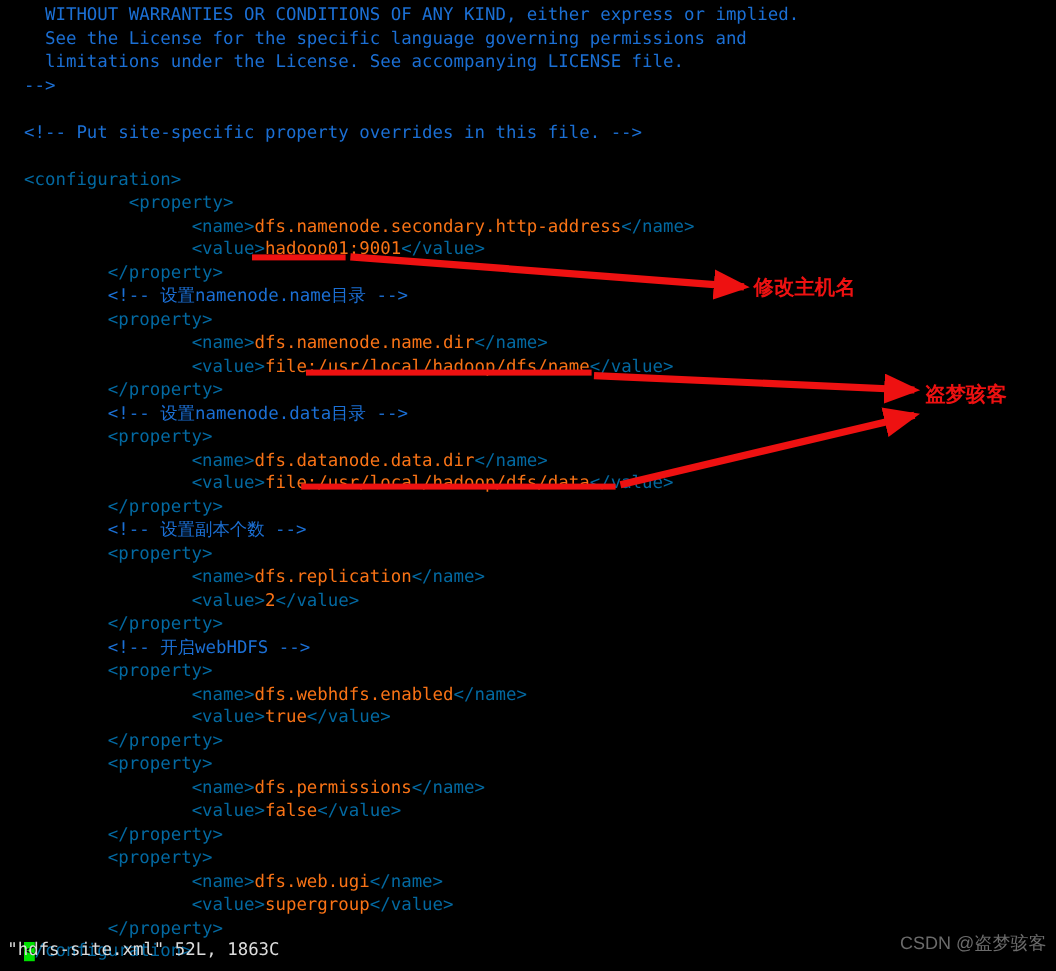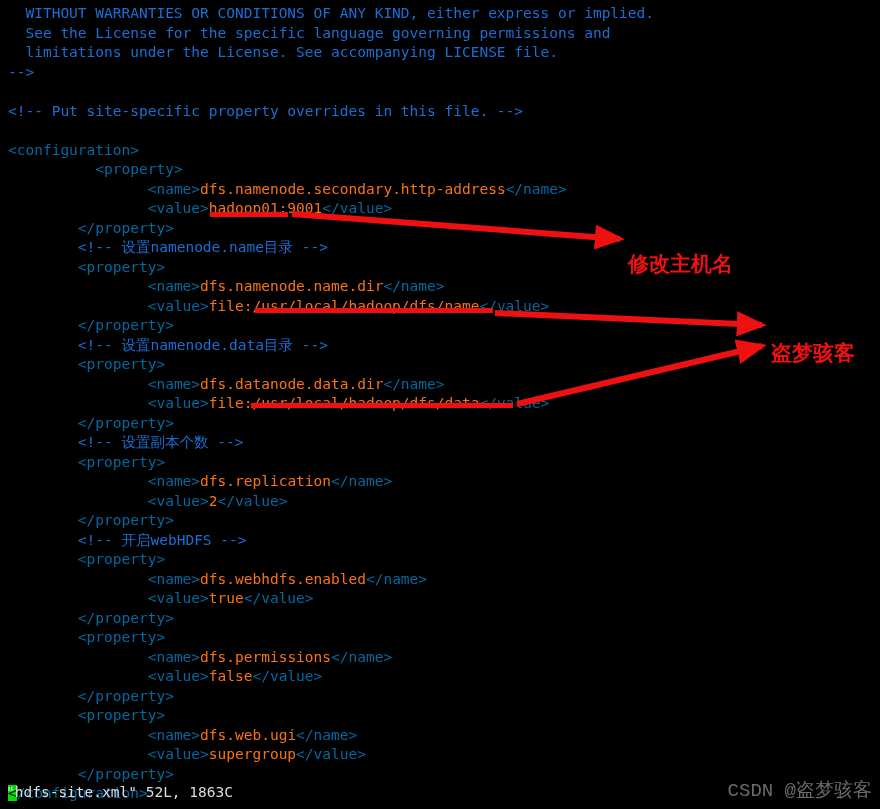--- a/index.html
+++ b/index.html
@@ -24,21 +24,21 @@
     margin: 0;
     font-family: "DejaVu Sans Mono", "Liberation Mono", monospace;
     font-size: 14.5px;
     line-height: 19.5px;
     white-space: pre;
     color: #d8d8d8;
   }
   .ln {
     display: block;
     height: 19.5px;
-    padding-left: 8px;
+    padding-left: 20px;
     white-space: pre;
   }
   
   .c-comment { color: #1b6fd4; }
   .c-tag     { color: #0369a1; }
   .c-text    { color: #f97316; }
   .c-plain   { color: #dcdcdc; }
 
   
   #statusline {
@@ -69,33 +69,32 @@
     top: 0;
     width: 880px;
     height: 809px;
     pointer-events: none;
   }
   .anno-label {
     position: absolute;
     color: #ee1111;
     font-family: "DejaVu Sans", "Liberation Sans", sans-serif;
     font-weight: bold;
-    font-size: 21px;
+    font-size: 17px;
     line-height: 21px;
     white-space: nowrap;
-    margin-top: 24px;
   }
   
   #watermark {
     position: absolute;
     right: 8px;
     top: 777px;
     color: #6b6b6b;
-    font-family: Liberation Mono, monospace;
-    font-size: 19px;
+    font-family: Liberation Sans, sans-serif;
+    font-size: 15px;
     white-space: nowrap;
   }
 </style>
 </head>
 <body>
 
 <div id="screen">
 
   <pre id="code"><span class="ln"><span class="c-plain">  </span><span class="c-comment">WITHOUT WARRANTIES OR CONDITIONS OF ANY KIND, either express or implied.</span></span><span class="ln"><span class="c-plain">  </span><span class="c-comment">See the License for the specific language governing permissions and</span></span><span class="ln"><span class="c-plain">  </span><span class="c-comment">limitations under the License. See accompanying LICENSE file.</span></span><span class="ln"><span class="c-comment">--&gt;</span></span><span class="ln"> </span><span class="ln"><span class="c-comment">&lt;!-- Put site-specific property overrides in this file. --&gt;</span></span><span class="ln"> </span><span class="ln"><span class="c-tag">&lt;configuration&gt;</span></span><span class="ln"><span class="c-plain">          </span><span class="c-tag">&lt;property&gt;</span></span><span class="ln"><span class="c-plain">                </span><span class="c-tag">&lt;name&gt;</span><span class="c-text">dfs.namenode.secondary.http-address</span><span class="c-tag">&lt;/name&gt;</span></span><span class="ln"><span class="c-plain">                </span><span class="c-tag">&lt;value&gt;</span><span class="c-text">hadoop01:9001</span><span class="c-tag">&lt;/value&gt;</span></span><span class="ln"><span class="c-plain">        </span><span class="c-tag">&lt;/property&gt;</span></span><span class="ln"><span class="c-plain">        </span><span class="c-comment">&lt;!-- 设置namenode.name目录 --&gt;</span></span><span class="ln"><span class="c-plain">        </span><span class="c-tag">&lt;property&gt;</span></span><span class="ln"><span class="c-plain">                </span><span class="c-tag">&lt;name&gt;</span><span class="c-text">dfs.namenode.name.dir</span><span class="c-tag">&lt;/name&gt;</span></span><span class="ln"><span class="c-plain">                </span><span class="c-tag">&lt;value&gt;</span><span class="c-text">file:/usr/local/hadoop/dfs/name</span><span class="c-tag">&lt;/value&gt;</span></span><span class="ln"><span class="c-plain">        </span><span class="c-tag">&lt;/property&gt;</span></span><span class="ln"><span class="c-plain">        </span><span class="c-comment">&lt;!-- 设置namenode.data目录 --&gt;</span></span><span class="ln"><span class="c-plain">        </span><span class="c-tag">&lt;property&gt;</span></span><span class="ln"><span class="c-plain">                </span><span class="c-tag">&lt;name&gt;</span><span class="c-text">dfs.datanode.data.dir</span><span class="c-tag">&lt;/name&gt;</span></span><span class="ln"><span class="c-plain">                </span><span class="c-tag">&lt;value&gt;</span><span class="c-text">file:/usr/local/hadoop/dfs/data</span><span class="c-tag">&lt;/value&gt;</span></span><span class="ln"><span class="c-plain">        </span><span class="c-tag">&lt;/property&gt;</span></span><span class="ln"><span class="c-plain">        </span><span class="c-comment">&lt;!-- 设置副本个数 --&gt;</span></span><span class="ln"><span class="c-plain">        </span><span class="c-tag">&lt;property&gt;</span></span><span class="ln"><span class="c-plain">                </span><span class="c-tag">&lt;name&gt;</span><span class="c-text">dfs.replication</span><span class="c-tag">&lt;/name&gt;</span></span><span class="ln"><span class="c-plain">                </span><span class="c-tag">&lt;value&gt;</span><span class="c-text">2</span><span class="c-tag">&lt;/value&gt;</span></span><span class="ln"><span class="c-plain">        </span><span class="c-tag">&lt;/property&gt;</span></span><span class="ln"><span class="c-plain">        </span><span class="c-comment">&lt;!-- 开启webHDFS --&gt;</span></span><span class="ln"><span class="c-plain">        </span><span class="c-tag">&lt;property&gt;</span></span><span class="ln"><span class="c-plain">                </span><span class="c-tag">&lt;name&gt;</span><span class="c-text">dfs.webhdfs.enabled</span><span class="c-tag">&lt;/name&gt;</span></span><span class="ln"><span class="c-plain">                </span><span class="c-tag">&lt;value&gt;</span><span class="c-text">true</span><span class="c-tag">&lt;/value&gt;</span></span><span class="ln"><span class="c-plain">        </span><span class="c-tag">&lt;/property&gt;</span></span><span class="ln"><span class="c-plain">        </span><span class="c-tag">&lt;property&gt;</span></span><span class="ln"><span class="c-plain">                </span><span class="c-tag">&lt;name&gt;</span><span class="c-text">dfs.permissions</span><span class="c-tag">&lt;/name&gt;</span></span><span class="ln"><span class="c-plain">                </span><span class="c-tag">&lt;value&gt;</span><span class="c-text">false</span><span class="c-tag">&lt;/value&gt;</span></span><span class="ln"><span class="c-plain">        </span><span class="c-tag">&lt;/property&gt;</span></span><span class="ln"><span class="c-plain">        </span><span class="c-tag">&lt;property&gt;</span></span><span class="ln"><span class="c-plain">                </span><span class="c-tag">&lt;name&gt;</span><span class="c-text">dfs.web.ugi</span><span class="c-tag">&lt;/name&gt;</span></span><span class="ln"><span class="c-plain">                </span><span class="c-tag">&lt;value&gt;</span><span class="c-text">supergroup</span><span class="c-tag">&lt;/value&gt;</span></span><span class="ln"><span class="c-plain">        </span><span class="c-tag">&lt;/property&gt;</span></span><span class="ln"><span class="cursor">&lt;</span><span class="c-tag">/configuration&gt;</span></span></pre>
 

